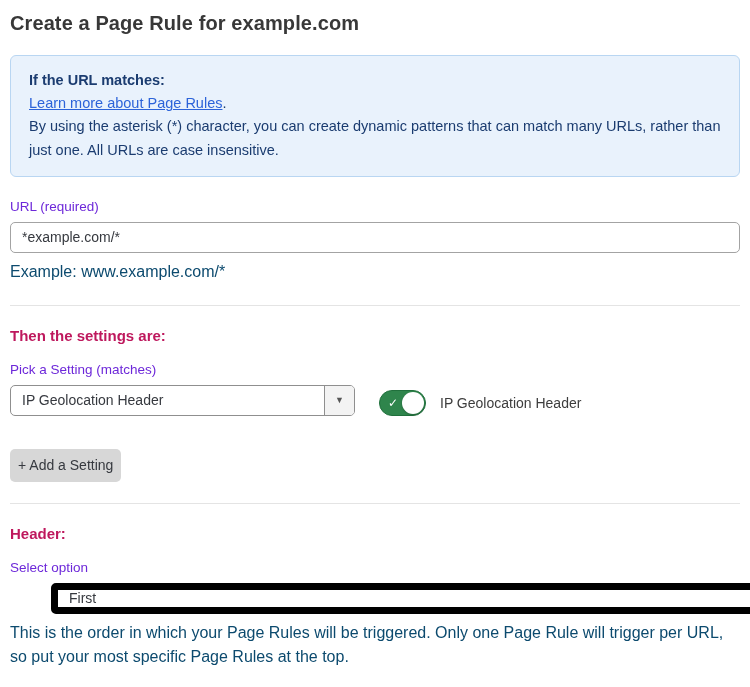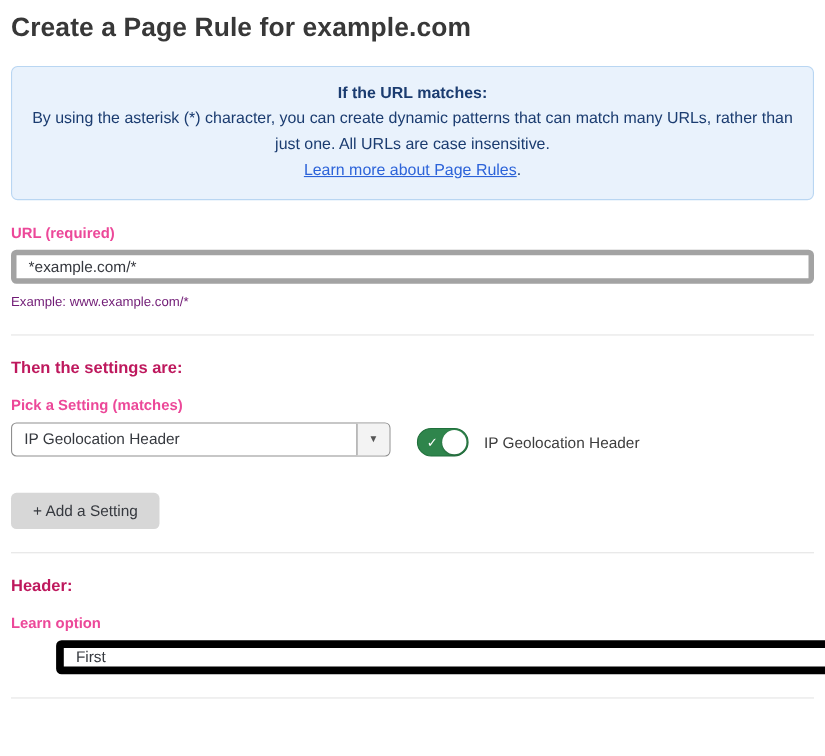--- a/index.html
+++ b/index.html
@@ -6,64 +6,62 @@
   html, body {
     width: 750px; height: 687px;
     background: #ffffff;
     font-family: "Liberation Sans", "DejaVu Sans", sans-serif;
     color: #3d3d3d;
     overflow: hidden;
   }
   .page { padding: 10px 10px 0 10px; }
 
   .page-title {
-    font-size: 24px;
+    font-size: 20px;
     font-weight: 700;
     color: #383838;
     letter-spacing: 0.1px;
     margin: 2px 0 20px 0;
   }
 
   
   .callout {
     background: var(--callout-bg, #e9f2fc);
     border: 1px solid var(--callout-border, #b9d6f2);
     border-radius: 6px;
     padding: 13px 18px 14px 18px;
     color: var(--callout-text, #1b3c70);
     font-size: 14.5px;
     line-height: 1.6;
     margin-bottom: 22px;
-    text-align: center;
   }
   .callout-heading { font-weight: 700; }
   .callout-link {
     color: var(--link-blue, #2c63d9);
     text-decoration: underline;
     cursor: pointer;
   }
 
   
   .field-label {
     font-size: 13.5px;
-    color: #ec4899;
+    color: #6d28d9;
     margin-bottom: 8px;
-    font-weight: bold;
   }
   .helper-text {
-    font-size: 12px;
-    color: #701a75;
+    font-size: 16px;
+    color: #0c4a6e;
     margin-top: 7px;
     line-height: 1.5;
   }
 
   .text-input {
     width: 100%;
     height: 31px;
-    border: 5px solid #a3a3a3;
+    border: 1px solid #a3a3a3;
     border-radius: 5px;
     padding: 0 11px;
     font-size: 14px;
     color: #36393f;
     font-family: inherit;
     background: #fff;
     outline: none;
   }
 
   .divider {
@@ -148,21 +146,21 @@
     font-family: inherit;
     font-size: 14px;
     padding: 7px 15px;
     cursor: pointer;
     line-height: 1.2;
   }
   .btn-gray {
     background: #d7d7d7;
     color: #36393f;
   }
-  .add-setting-btn { margin-top: 33px; padding: 8px 20px; text-align: center; }
+  .add-setting-btn { margin-top: 33px; padding: 8px 8px; text-align: center; }
 
   
   .order-select {
     display: flex;
     align-items: center;
     justify-content: space-between;
     width: 100%;
     height: 31px;
     border: 7px solid #000000;
     border-radius: 5px;
@@ -177,22 +175,22 @@
 </style>
 </head>
 <body>
 
 <div class="page">
 
   <h1 class="page-title">Create a Page Rule for example.com</h1>
 
   <div class="callout">
     <div class="callout-heading">If the URL matches:</div>
+    <div><a class="callout-link">Learn more about Page Rules</a><span>.</span></div>
     <div>By using the asterisk (*) character, you can create dynamic patterns that can match many URLs, rather than just one. All URLs are case insensitive.</div>
-    <div><a class="callout-link">Learn more about Page Rules</a><span>.</span></div>
   </div>
 
   <div>
     <div class="field-label">URL (required)</div>
     <input class="text-input" type="text" value="*example.com/*" style="">
     <div class="helper-text">Example: www.example.com/*</div>
   </div>
 
   <hr class="divider">
 
@@ -215,22 +213,23 @@
       </div>
     </div>
 
     <button class="btn btn-gray add-setting-btn">+ Add a Setting</button>
   </div>
 
   <hr class="divider">
 
   <div>
     <div class="section-heading">Header:</div>
-    <div class="field-label">Learn option</div>
+    <div class="field-label">Select option</div>
     <div class="order-select">
       <span>First</span>
       <span class="arrow">▼</span>
     </div>
+    <div class="helper-text">This is the order in which your Page Rules will be triggered. Only one Page Rule will trigger per URL, so put your most specific Page Rules at the top.</div>
   </div>
 
   <hr class="divider">
 
 </div>
 
 </body></html>

